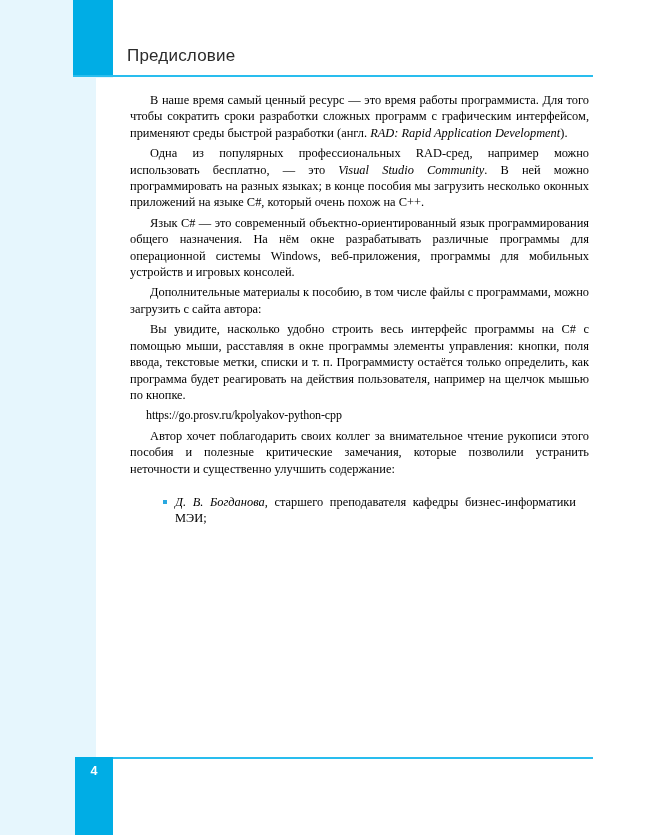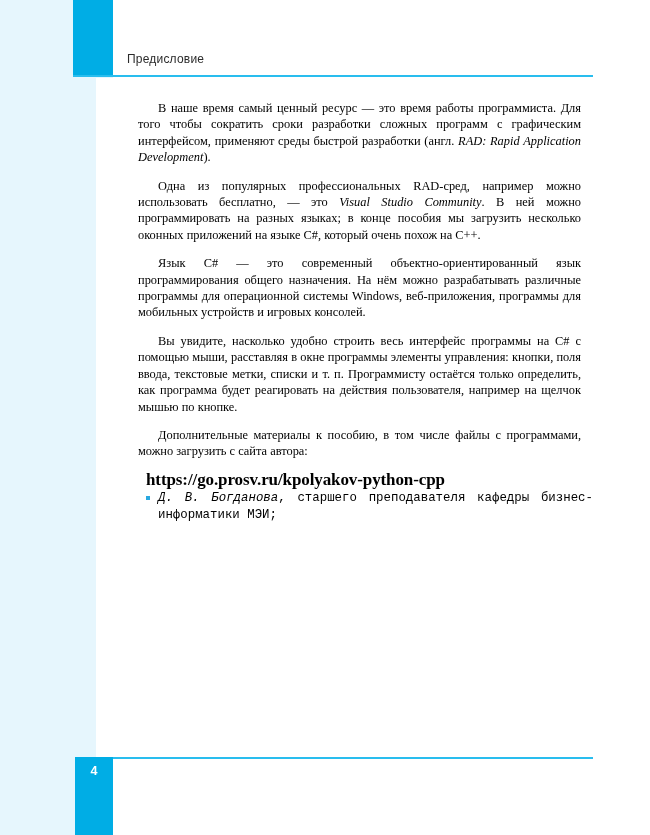--- a/index.html
+++ b/index.html
@@ -56,21 +56,21 @@
     left: 113px;
     top: 0;
     width: 481px;
     height: 77px;
   }
   .header-title {
     position: absolute;
     left: 14px;
     bottom: 11px;
     font-family: "Liberation Sans", "DejaVu Sans", sans-serif;
-    font-size: 12px;
+    font-size: 17px;
     color: #2b2b2b;
     letter-spacing: 0.2px;
   }
   .header-rule {
     position: absolute;
     left: 73px;
     top: 75px;
     width: 520px;
     height: 2px;
     background: #29bdee;
@@ -81,45 +81,44 @@
     position: absolute;
     left: 126px;
     top: 88px;
     width: 467px;
     color: #000000;
     font-size: 12.4px;
     line-height: 16.4px;
     text-align: justify;
   }
   .content p {
-    margin: 12px;
+    margin: 4px;
     text-indent: 20px;
     text-align: justify;
     text-align-last: left;
     -webkit-hyphens: none;
     hyphens: none;
   }
   .it {
     font-style: italic;
   }
   .url {
     display: block;
-    font-weight: bold;
-    font-size: 17px;
+    font-weight: normal;
+    font-size: 12px;
     text-indent: 0;
     margin: 2px 0 2px 20px;
     letter-spacing: -0.1px;
   }
 
   
   .bullets {
-    margin: 0;
+    margin: 17px;
     padding: 0;
     list-style: none;
-    font-family: Liberation Mono, monospace;
   }
   .bullets li {
     position: relative;
     padding-left: 32px;
     text-align: justify;
     text-align-last: left;
   }
   .bullets li .bullet-dot {
     position: absolute;
     left: 20px;
@@ -171,28 +170,29 @@
     <div class="header-title">Предисловие</div>
   </div>
   <div class="header-rule"></div>
 
   <div class="content">
 
     <p><span>В наше время самый ценный ресурс — это время работы программиста. Для того чтобы сократить сроки разработки сложных программ с графическим интерфейсом, применяют среды быстрой разработки (англ. </span><span class="it">RAD: Rapid Application Development</span><span>).</span></p>
 
     <p><span>Одна из популярных профессиональных RAD-сред, например можно использовать бесплатно, — это </span><span class="it">Visual Studio Community</span><span>. В ней можно программировать на разных языках; в конце пособия мы загрузить несколько оконных приложений на языке C#, который очень похож на C++.</span></p>
 
-    <p>Язык C# — это современный объектно-ориентированный язык программирования общего назначения. На нём можно разрабатывать различные программы для операционной системы Windows, веб-приложения, программы для мобильных устройств и игровых консолей.</p>
+    <p>Язык C# — это современный объектно-ориентированный язык программирования общего назначения. На нём окне разрабатывать различные программы для операционной системы Windows, веб-приложения, программы для мобильных устройств и игровых консолей.</p>
+
+    <p>Дополнительные материалы к пособию, в том числе файлы с программами, можно загрузить с сайта автора:</p>
 
     <p>Вы увидите, насколько удобно строить весь интерфейс программы на C# с помощью мыши, расставляя в окне программы элементы управления: кнопки, поля ввода, текстовые метки, списки и т. п. Программисту остаётся только определить, как программа будет реагировать на действия пользователя, например на щелчок мышью по кнопке.</p>
 
-    <p>Дополнительные материалы к пособию, в том числе файлы с программами, можно загрузить с сайта автора:</p>
-
     <span class="url">https://go.prosv.ru/kpolyakov-python-cpp</span>
 
+    <p>Автор хочет поблагодарить своих коллег за внимательное чтение рукописи этого пособия и полезные критические замечания, которые позволили устранить неточности и существенно улучшить содержание:</p>
 
     <ul class="bullets">
       <li>
         <span class="bullet-dot"></span><span class="it">Д. В. Богданова</span><span>, старшего преподавателя кафедры бизнес-информатики МЭИ;</span>
       </li>
     </ul>
 
   </div>
 
   <div class="footer-rule"></div>

